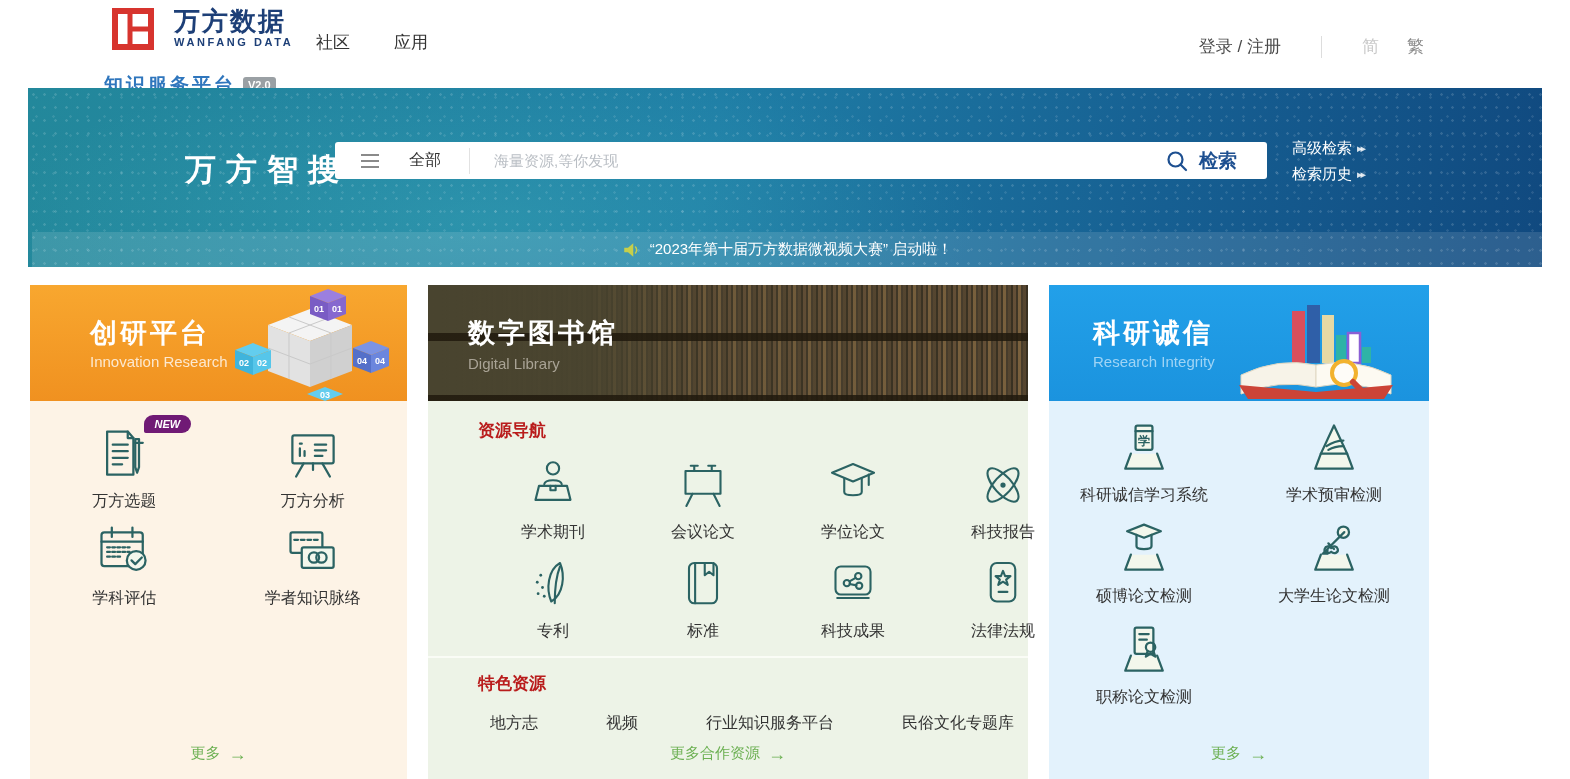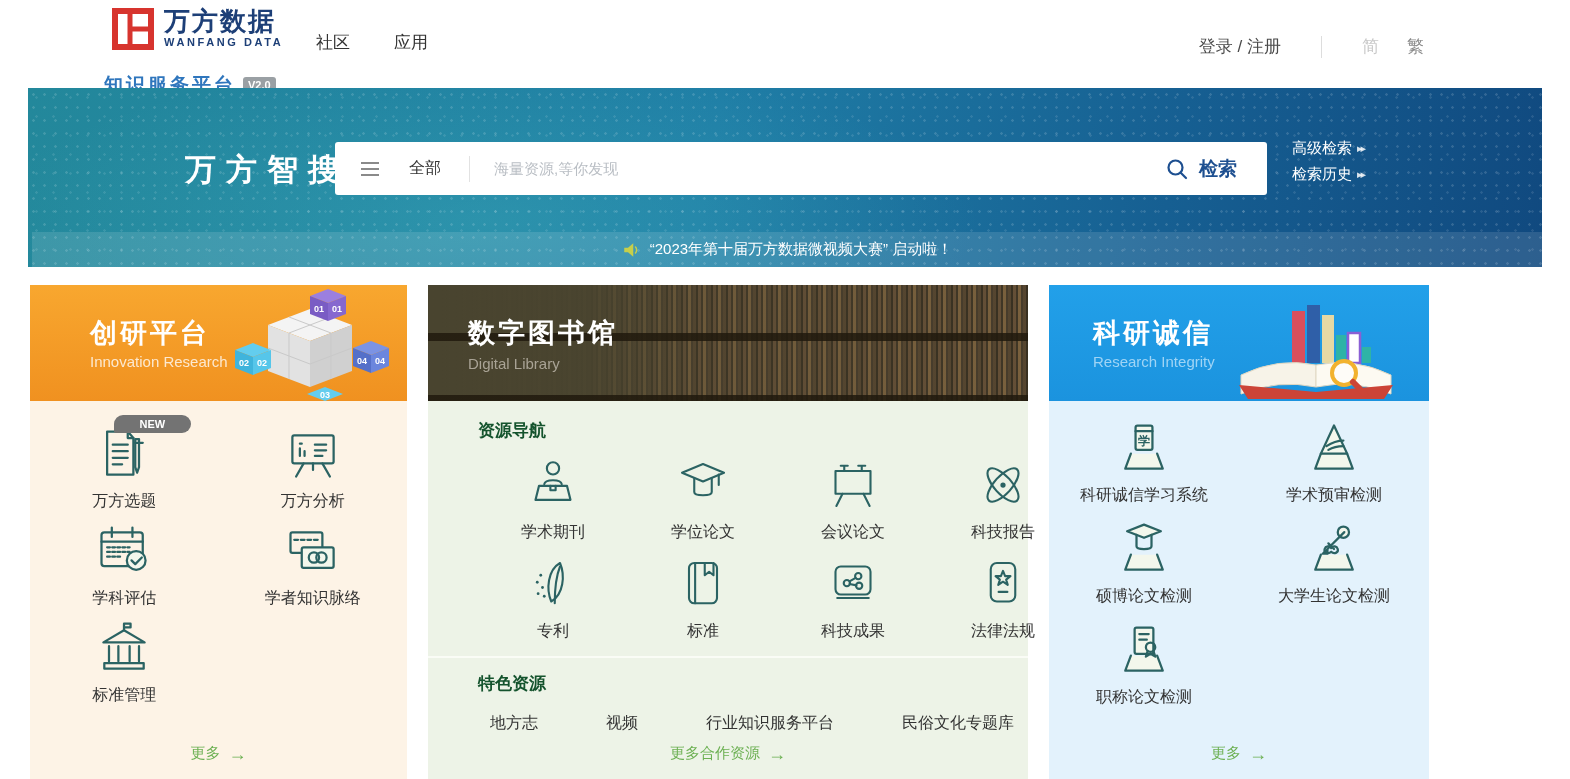--- a/index.html
+++ b/index.html
@@ -5,21 +5,21 @@
   * { margin:0; padding:0; box-sizing:border-box; }
   html,body { width:1570px; height:779px; }
   body {
     position:relative; background:#fff; overflow:hidden;
     font-family:"Liberation Sans","DejaVu Sans",sans-serif; color:#333;
   }
 
   
   .header { position:absolute; top:0; left:0; right:0; height:88px; background:#fff; }
   .logo-wrap { position:absolute; left:104px; top:8px; }
-  .logo-row { display:flex; align-items:flex-start; gap:10px;padding-left:8px; }
+  .logo-row { display:flex; align-items:flex-start; gap:20px;padding-left:8px; }
   .logo-mark { width:42px; height:42px; }
   .brand-col { display:flex; flex-direction:column; line-height:1; }
   .brand-cn { font-size:26px; font-weight:bold; color:#1d3f77; letter-spacing:2px; }
   .brand-en { font-size:11px; font-weight:bold; color:#1d3f77; letter-spacing:2.6px; margin-top:3px; }
   .platform-row { display:flex; align-items:center; gap:7px; margin-top:22px; }
   .platform { font-size:19px; font-weight:bold; color:#2f76bd; letter-spacing:3px; }
   .version { background:#9aa0a4; color:#fff; font-size:11px; font-weight:bold; padding:2px 5px; border-radius:3px; }
   .top-nav { position:absolute; left:316px; top:31px; display:flex; gap:44px; }
   .top-nav .nav-item { font-size:17px; color:#333; cursor:pointer; }
   .header-right { position:absolute; right:146px; top:35px; display:flex; align-items:center; }
@@ -33,21 +33,21 @@
     position:absolute; left:28px; right:28px; top:88px; height:179px;
     background-image:
       radial-gradient(rgba(255,255,255,0.14) 1px, transparent 1.4px),
       radial-gradient(rgba(255,255,255,0.10) 1px, transparent 1.4px),
       radial-gradient(ellipse 500px 160px at 30% 75%, rgba(80,200,200,0.25), transparent),
       linear-gradient(100deg, #23889b 0%, #1f7ea6 45%, #165f92 75%, #10497f 100%);
     background-size: 11px 13px, 17px 19px, auto, auto;
   }
   .hero-title { position:absolute; left:157px; top:61px; color:#fff; font-size:31px; font-weight:bold; letter-spacing:10px; }
   .search-bar {
-    position:absolute; left:307px; top:54px; width:932px; height:53px;
+    position:absolute; left:307px; top:54px; width:932px; height:37px;
     background:#fff; border-radius:3px; display:flex; align-items:center;
   }
   .hamburger { display:flex; flex-direction:column; gap:4px; margin-left:26px; cursor:pointer; }
   .hamburger span { display:block; width:18px; height:2px; background:#8a8a8a; }
   .scope { margin-left:30px; font-size:16px; color:#333; cursor:pointer; }
   .sb-divider { width:1px; height:26px; background:#e2e2e2; margin-left:28px; }
   .search-input { flex:1; border:none; outline:none; font-size:15px; padding-left:24px; color:#333; background:transparent; }
   .search-input::placeholder { color:#b9bec4; }
   .search-btn { display:flex; align-items:center; gap:11px; padding:0 30px 0 16px; height:100%; cursor:pointer; background:none; border:none; }
   .search-btn .lbl { font-size:19px; font-weight:bold; color:#1d4f90; }
@@ -73,36 +73,36 @@
   .card-innov { width:377px; }
   .card-innov .card-header { background:linear-gradient(180deg,#f8a72f,#f09120); }
   .card-innov .card-title { left:60px; top:30px; }
   .card-innov .card-sub { left:60px; top:68px; color:rgba(255,255,255,0.78); }
   .cube-art { position:absolute; right:12px; top:2px; }
   .card-innov .card-body { background:#fdf3e6; padding-top:22px; }
   .igrid { display:grid; grid-template-columns:1fr 1fr; row-gap:8px; justify-items:center; }
   .gitem { display:flex; flex-direction:column; align-items:center; width:150px; cursor:pointer; }
   .gicon { position:relative; width:62px; height:62px; display:flex; align-items:center; justify-content:center; }
   .glabel { font-size:16px; color:#333; margin-top:6px; white-space:nowrap; }
-  .new-badge { position:absolute; top:-8px; right:-36px; background:#737373; color:#fff;
-    font-size:11px; font-weight:bold; padding:3px 26px; border-radius:10px 10px 10px 2px; }
+  .new-badge { position:absolute; top:-8px; right:-36px; background:#701a75; color:#fff;
+    font-size:11px; font-weight:bold; padding:3px 11px; border-radius:10px 10px 10px 2px;font-style:italic; }
 
   
   .card-lib { width:600px; }
   .card-lib .card-header {
     background-image:
       linear-gradient(180deg, rgba(0,0,0,0) 0 48px, rgba(32,25,13,0.85) 48px 56px, rgba(0,0,0,0) 56px 110px, rgba(32,25,13,0.85) 110px 116px),
       linear-gradient(90deg, rgba(73,68,47,1) 0%, rgba(73,68,47,0.97) 26%, rgba(73,68,47,0.45) 45%, rgba(73,68,47,0.25) 100%),
       repeating-linear-gradient(90deg, #6e5339 0 3px, #3c3122 3px 5px, #8a6a42 5px 8px, #46392a 8px 10px, #5a4630 10px 13px, #332a1d 13px 15px);
     background-color:#49442f;
   }
   .card-lib .card-title { left:40px; top:30px; }
   .card-lib .card-sub { left:40px; top:70px; color:#a9a395; }
   .card-lib .card-body { background:#edf3e7; padding:18px 50px 0; }
-  .sec-title { font-size:17px; font-weight:bold; color:#14532d; }
+  .sec-title { font-size:17px; font-weight:bold; color:#b91c1c; }
   .rgrid { display:grid; grid-template-columns:repeat(4,1fr); justify-items:center; margin-top:12px; row-gap:10px; }
   .lib-divider { border:none; border-top:2px solid #fafcf6; margin:14px -50px 0; }
   .special { margin-top:14px; }
   .slinks { display:flex; gap:68px; margin-top:18px; padding-left:12px; }
   .slink { font-size:16px; color:#333; cursor:pointer; white-space:nowrap; }
 
   
   .card-integ { width:380px; }
   .card-integ .card-header { background:linear-gradient(180deg,#22a0e9,#1b93de); }
   .card-integ .card-title { left:44px; top:30px; }
@@ -278,31 +278,20 @@
             <svg class="ic" width="60" height="60" viewBox="0 0 64 64">
               <rect x="8" y="12" width="34" height="22" rx="2"></rect>
               <path d="M12 20h26" stroke-dasharray="4 3"></path>
               <rect x="20" y="28" width="34" height="22" rx="2" class="pale"></rect>
               <circle cx="33" cy="39" r="5.5"></circle>
                 <circle cx="41" cy="39" r="5.5"></circle>
             </svg>
           </span>
           <span class="glabel">学者知识脉络</span>
         </div>
-        <div class="gitem">
-          <span class="gicon">
-            <svg class="ic" width="60" height="60" viewBox="0 0 64 64">
-              <path d="M10 26L32 13l22 13z"></path>
-              <path d="M32 13V6h7v4h-7"></path>
-              <path d="M16 30v16M26 30v16M38 30v16M48 30v16"></path>
-              <rect x="11" y="48" width="42" height="6"></rect>
-            </svg>
-          </span>
-          <span class="glabel">标准管理</span>
-        </div>
       </div>
       <div class="more-link">
         <span>更多</span>
         <span class="more-arrow">→</span>
       </div>
     </div>
   </div>
 
   <div class="card card-lib">
     <div class="card-header">
@@ -319,36 +308,36 @@
               <path d="M22 31c1-6 19-6 20 0"></path>
               <path d="M16 33h32l4 16H12z"></path>
                 <path d="M29 33v5h6v-5"></path>
             </svg>
           </span>
           <span class="glabel">学术期刊</span>
         </div>
         <div class="gitem">
           <span class="gicon">
             <svg class="ic" width="56" height="56" viewBox="0 0 64 64">
+              <rect x="12" y="16" width="40" height="26"></rect>
+              <path d="M22 16v-6M42 16v-6M18 10h8M38 10h8"></path>
+              <path d="M20 42l-7 14M44 42l7 14"></path>
+            </svg>
+          </span>
+          <span class="glabel">会议论文</span>
+        </div>
+        <div class="gitem">
+          <span class="gicon">
+            <svg class="ic" width="56" height="56" viewBox="0 0 64 64">
               <polygon points="32,8 56,18 32,28 8,18"></polygon>
               <path d="M22 24v16c0 5 20 5 20 0V24"></path>
               <path d="M50 20v12"></path>
             </svg>
           </span>
           <span class="glabel">学位论文</span>
-        </div>
-        <div class="gitem">
-          <span class="gicon">
-            <svg class="ic" width="56" height="56" viewBox="0 0 64 64">
-              <rect x="12" y="16" width="40" height="26"></rect>
-              <path d="M22 16v-6M42 16v-6M18 10h8M38 10h8"></path>
-              <path d="M20 42l-7 14M44 42l7 14"></path>
-            </svg>
-          </span>
-          <span class="glabel">会议论文</span>
         </div>
         <div class="gitem">
           <span class="gicon">
             <svg class="ic" width="56" height="56" viewBox="0 0 64 64">
               <ellipse cx="32" cy="32" rx="24" ry="10" transform="rotate(48 32 32)" stroke-width="4"></ellipse>
               <ellipse cx="32" cy="32" rx="24" ry="10" transform="rotate(-48 32 32)" stroke-width="4"></ellipse>
               <circle cx="32" cy="32" r="3" class="fl"></circle>
             </svg>
           </span>
           <span class="glabel">科技报告</span>

